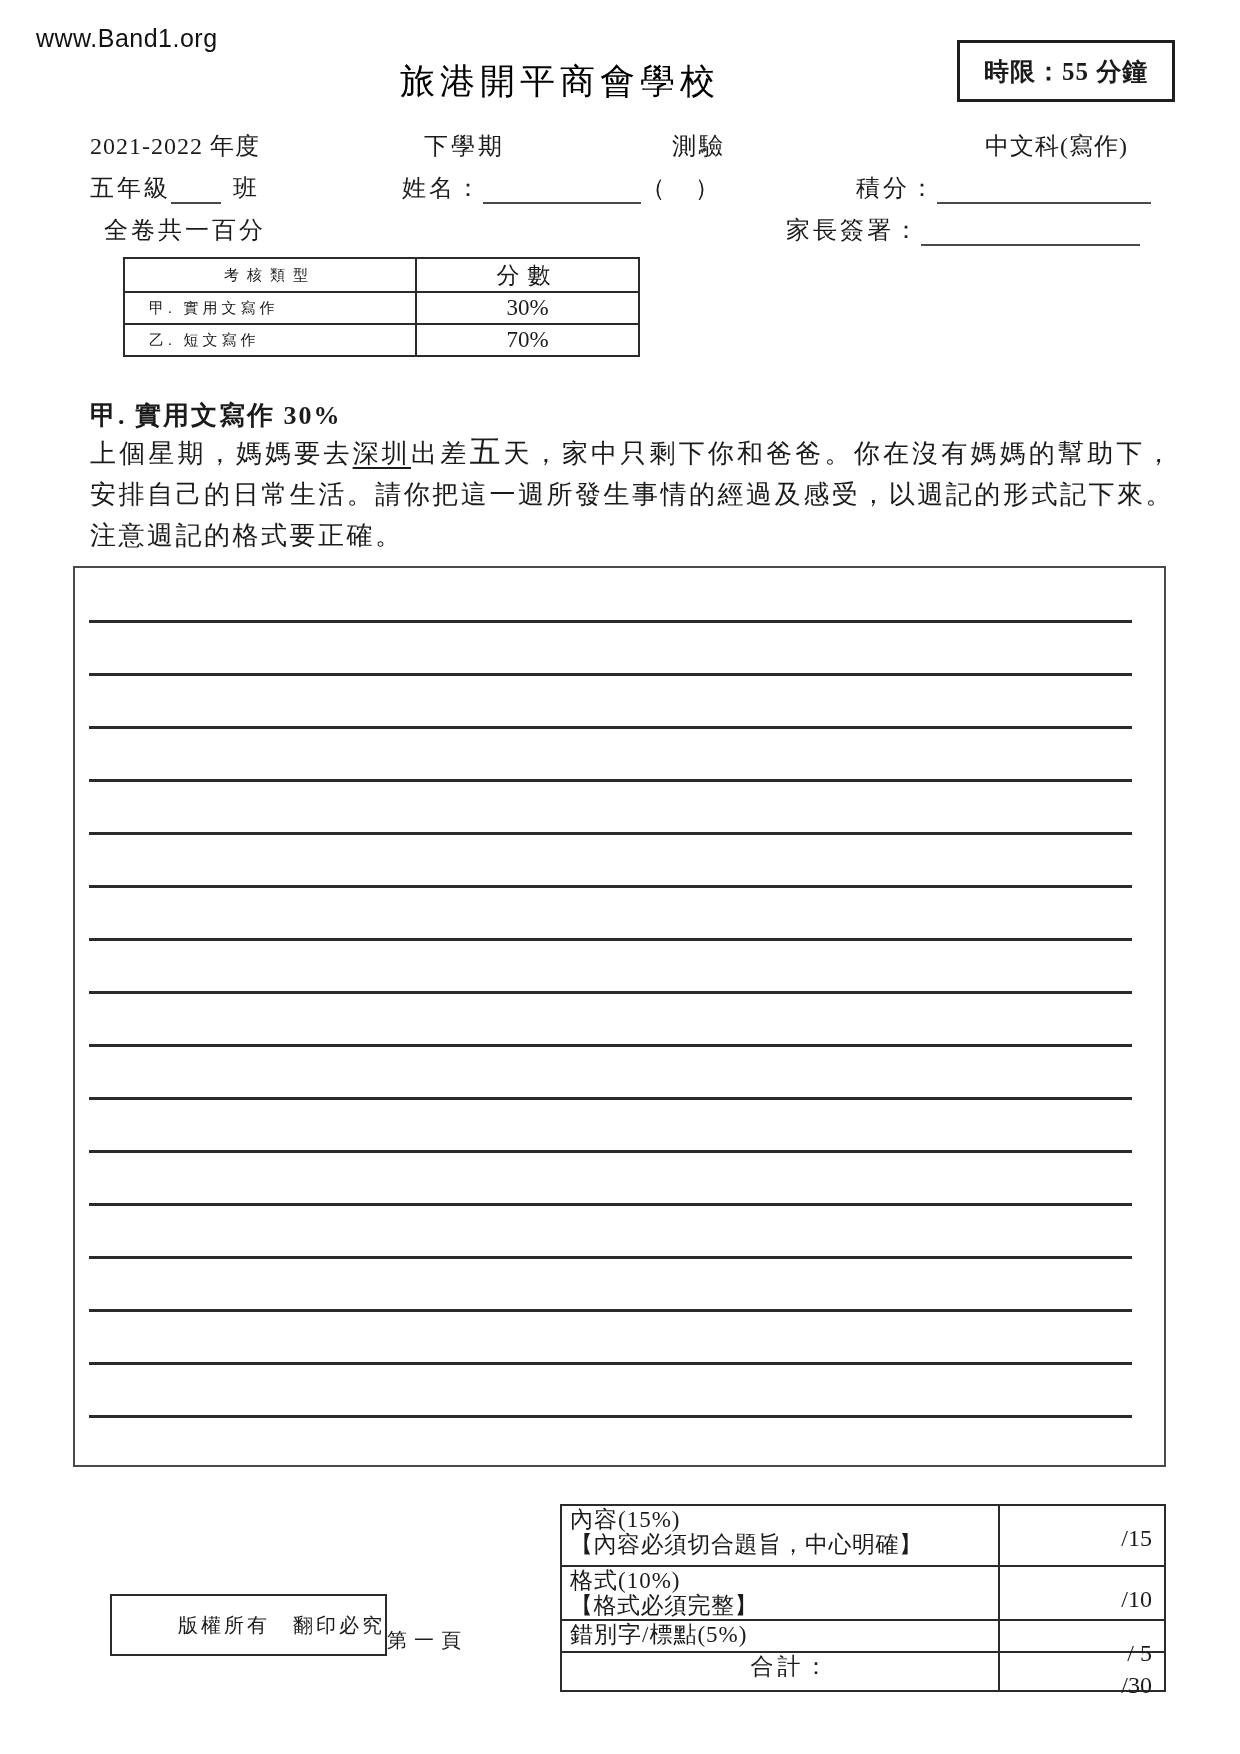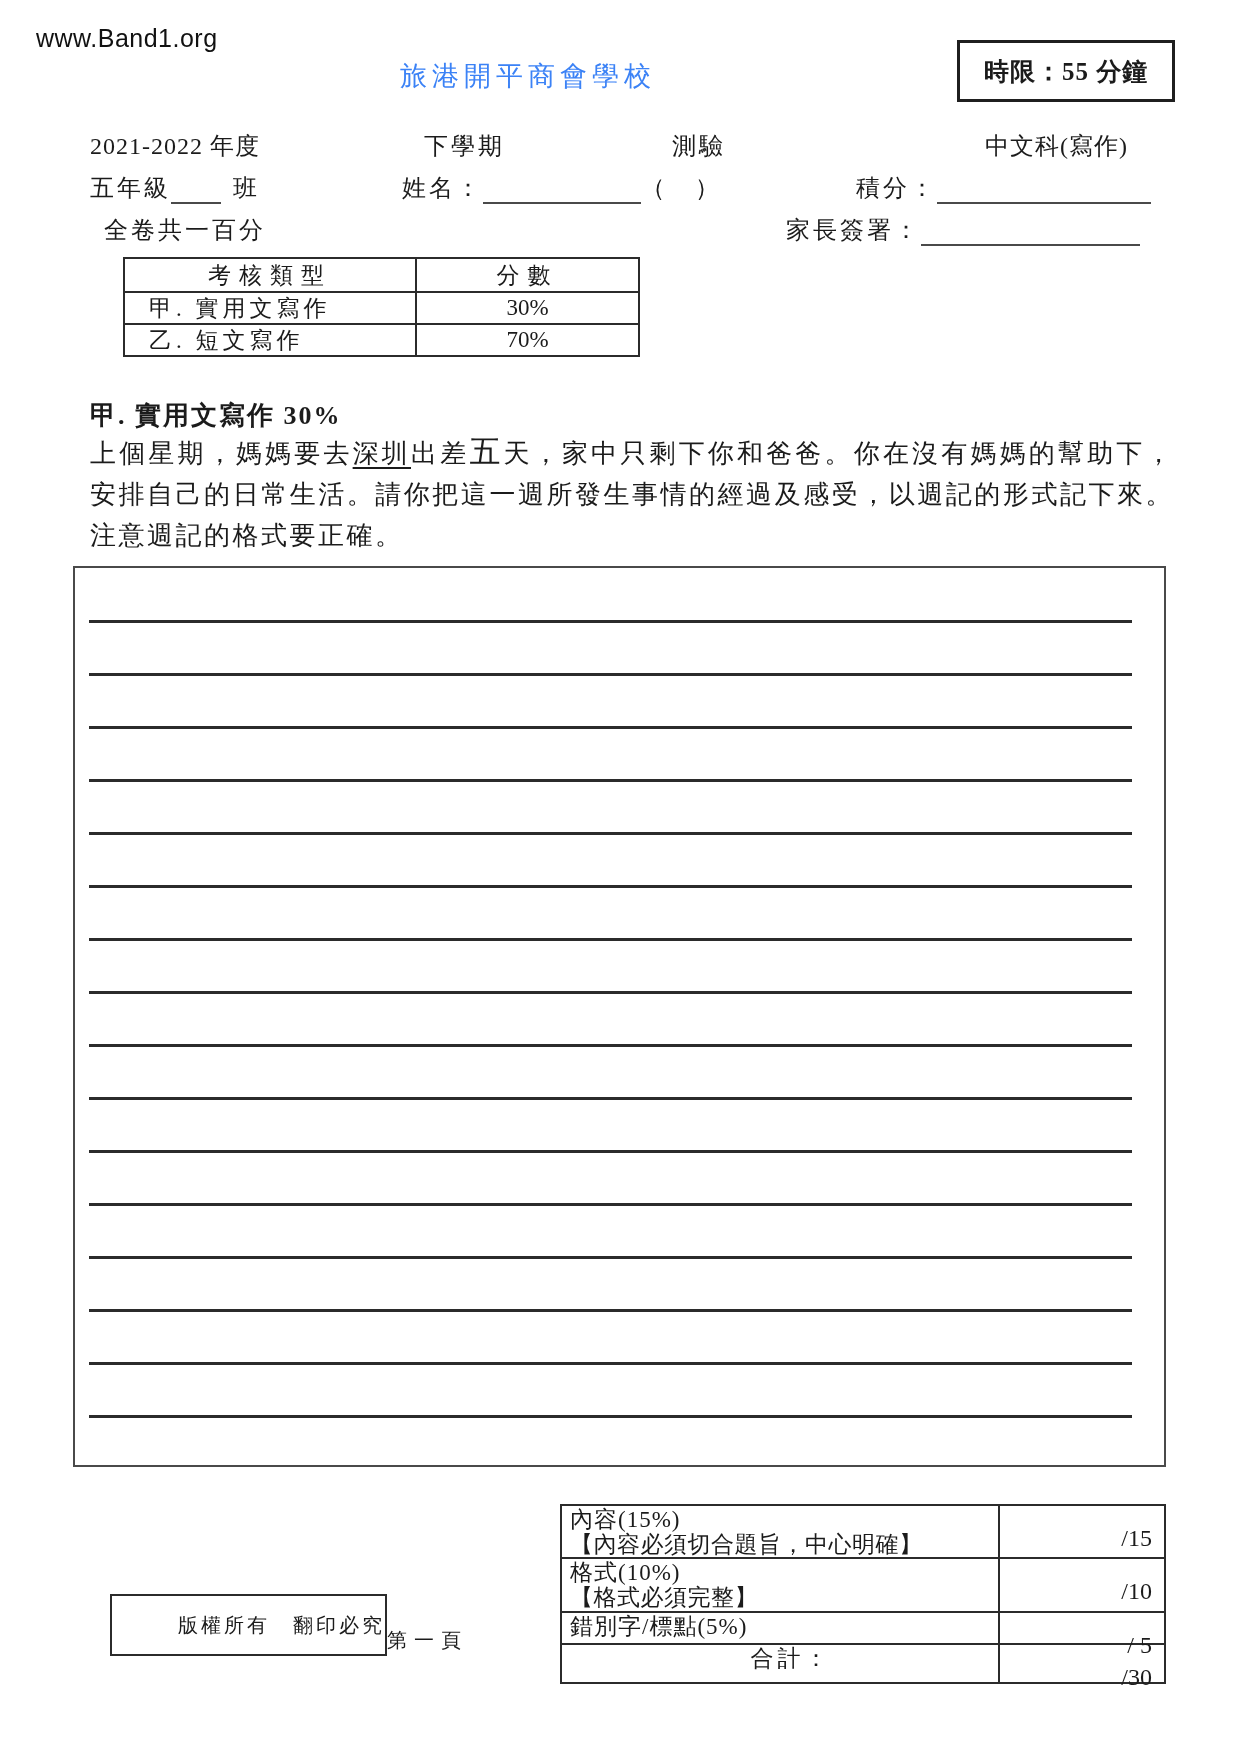--- a/index.html
+++ b/index.html
@@ -8,32 +8,32 @@
     position:relative; width:1240px; height:1754px; margin:0 auto;
     background:#ffffff; color:#1b1b1b; overflow:hidden;
     font-family:"Liberation Serif","DejaVu Serif",serif;
   }
   .abs { position:absolute; }
   .cjk { font-size:24px; letter-spacing:3px; white-space:nowrap; }
   .watermark {
     left:36px; top:24px; font-size:25px; letter-spacing:0.5px;
     font-family:"Liberation Sans","DejaVu Sans",sans-serif; color:#111;
   }
-  .school { left:400px; top:58px; font-size:27px; letter-spacing:5px; color:#3b82f6; white-space:nowrap; }
+  .school { left:400px; top:58px; font-size:35px; letter-spacing:5px; color:#000000; white-space:nowrap; }
   .timebox {
     left:957px; top:40px; width:218px; height:62px;
     border:3px solid #1f1f1f; display:flex; align-items:center; justify-content:center;
     font-weight:bold; font-size:25px; letter-spacing:1px; white-space:nowrap;
   }
   .blank { display:inline-block; border-bottom:2px solid #4a4a4a; height:27px; vertical-align:bottom; }
   
   .score-table { left:123px; top:257px; width:517px; border:2px solid #2b2b2b; }
   .st-row { display:flex; height:32px; }
   .st-row + .st-row { border-top:2px solid #2b2b2b; }
-  .st-c1 { width:292px; border-right:2px solid #2b2b2b; display:flex; align-items:center; font-size:23px; }
+  .st-c1 { width:292px; border-right:2px solid #2b2b2b; display:flex; align-items:center; font-size:15px; }
   .st-c2 { flex:1; display:flex; align-items:center; justify-content:center; font-size:23px; }
   .st-head .st-c1 { justify-content:center; letter-spacing:8px; }
   .st-head .st-c2 { letter-spacing:8px; }
   .st-body .st-c1 { padding-left:24px; letter-spacing:4px; }
   
   .sec-heading { left:90px; top:398px; font-size:26px; font-weight:bold; letter-spacing:2px; white-space:nowrap; }
   .prompt { left:90px; top:433px; width:1084px; font-size:26px; line-height:41px; letter-spacing:2.5px; text-align:justify; }
   .prompt .u { text-decoration:underline; text-underline-offset:5px; }
   .prompt .big-five { font-family:"Liberation Sans","DejaVu Sans",sans-serif; font-size:31px; line-height:1; }
   
@@ -124,21 +124,21 @@
         <div class="wline" style="top: 582px;"></div>
         <div class="wline" style="top: 635px;"></div>
         <div class="wline" style="top: 688px;"></div>
         <div class="wline" style="top: 741px;"></div>
         <div class="wline" style="top: 794px;"></div>
         <div class="wline" style="top: 847px;"></div>
       </div>
   </div>
 
   <div class="abs grading-table">
-    <div class="gt-row sep" style="height:53px;">
+    <div class="gt-row sep" style="height:61px;">
       <div class="gt-left">
         <div class="crit">內容(15%)</div>
         <div class="note">【內容必須切合題旨，中心明確】</div>
       </div>
       <div class="gt-right">/15</div>
     </div>
     <div class="gt-row sep" style="height:54px;">
       <div class="gt-left">
         <div class="crit">格式(10%)</div>
         <div class="note">【格式必須完整】</div>

